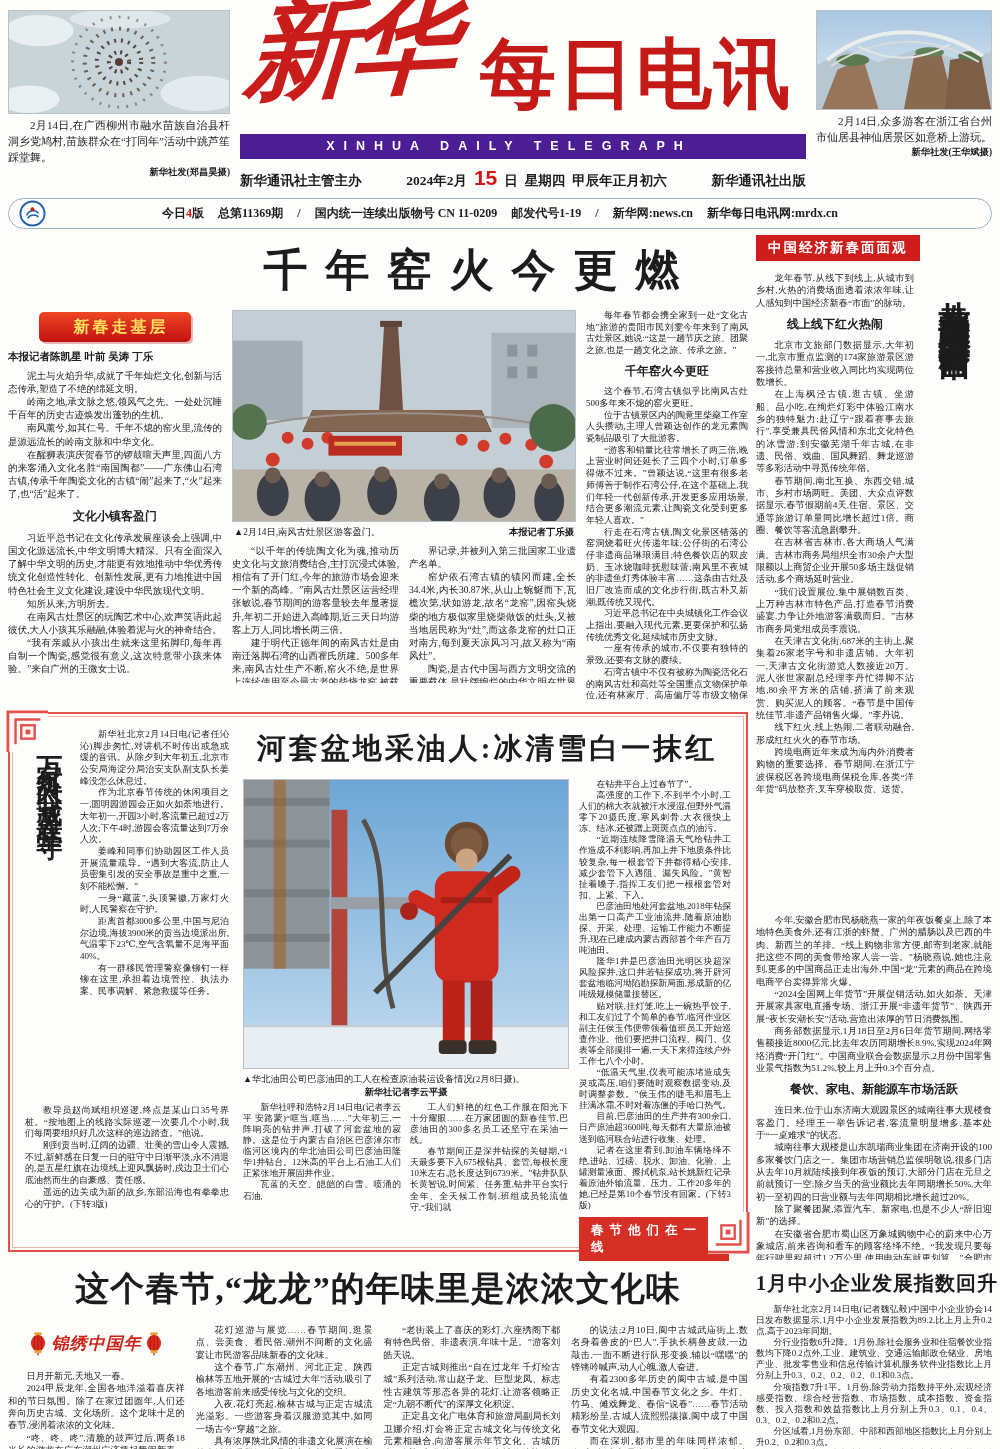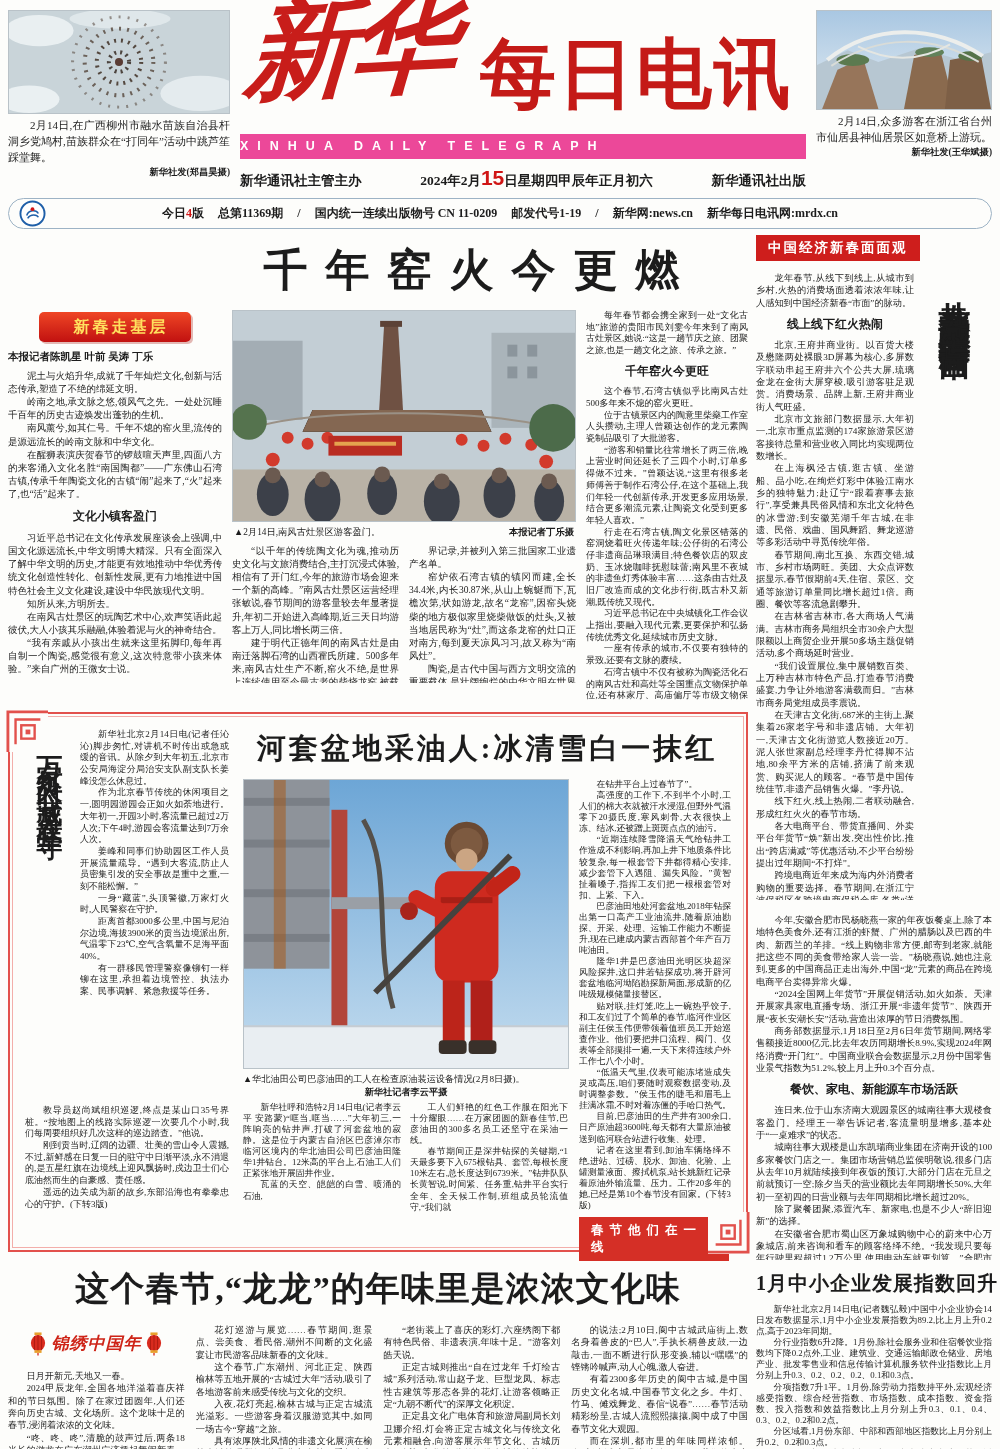--- a/index.html
+++ b/index.html
@@ -10,23 +10,23 @@
   .mast { display:flex; gap:10px; padding:10px 8px 0; }
   .mast-left { width:222px; }
   .mast-right { width:176px; margin-left:auto; }
   .photo-frame { border:1px solid #b9c2c8; background:#dde4e8; overflow:hidden; }
   .cap { font-size:11px; line-height:1.45; margin-top:4px; text-align:justify; text-indent:2em; }
   .credit-line { font-size:9.3px; font-weight:bold; text-align:right; }
   .mast-center { width:566px; position:relative; }
   .brand { position:relative; height:124px; }
   .brand-script { position:absolute; left:6px; top:-16px; font-size:108px; line-height:1; font-weight:900; color:#c81d1a; font-style:italic; transform:skewX(-6deg) rotate(-3deg); letter-spacing:-6px; }
   .brand-block { position:absolute; left:240px; top:26px; font-size:76px; line-height:1; font-weight:900; color:#c41a17; letter-spacing:2px; }
-  .blue-bar { height:25px; background:#ec4899; color:#fff; font-family:"Liberation Sans",sans-serif; font-weight:bold; font-size:12.5px; letter-spacing:9px; text-align:left; padding:5px 28px 0 0; }
+  .blue-bar { height:25px; background:#4c1d95; color:#fff; font-family:"Liberation Sans",sans-serif; font-weight:bold; font-size:12.5px; letter-spacing:9px; text-align:center; padding:5px 28px 0 0; }
   .pub-row { display:flex; justify-content:space-between; align-items:baseline; margin-top:7px; font-size:13.5px; font-weight:bold; }
-  .pub-date { display:flex; align-items:baseline; }
+  .pub-date { display:flex; align-items:baseline; gap:7px; }
   .date-day { font-family:"Liberation Sans",sans-serif; font-size:21px; color:#d01515; }
   .info-bar { position:relative; margin:8px 8px 0; height:31px; border:1.5px solid #9db3c5; border-radius:16px; display:flex; align-items:center; justify-content:center; gap:14px; font-size:12px; font-weight:bold; }
   .info-bar .red { color:#d01515; }
   .logo-wrap { position:absolute; left:10px; top:1px; }
 
   
   .main-zone { display:flex; gap:8px; padding:0 8px; margin-top:6px; }
   .left-zone { width:740px; }
   .right-zone { width:236px; }
 
@@ -439,29 +439,27 @@
     </div>
 
     <div class="right-zone">
       <section>
         <div class="badge-econ">中国经济新春面面观</div>
         <div class="econ-top">
           <div class="econ-text t92">
             <p class="para">龙年春节,从线下到线上,从城市到乡村,火热的消费场面透着浓浓年味,让人感知到中国经济新春“市面”的脉动。</p>
             <h3 class="subhead">线上线下红火热闹</h3>
             <div>
-                <p class="para">北京,王府井商业街。以百货大楼及懋隆两处裸眼3D屏幕为核心,多屏数字联动串起王府井六个公共大屏,琉璃金龙在金街大屏穿梭,吸引游客驻足观赏。消费场景、品牌上新,王府井商业街人气旺盛。</p>
                 <p class="para">北京市文旅部门数据显示,大年初一,北京市重点监测的174家旅游景区游客接待总量和营业收入同比均实现两位数增长。</p>
                 <p class="para">在上海枫泾古镇,逛古镇、坐游船、品小吃,在绚烂灯彩中体验江南水乡的独特魅力;赴辽宁“跟着赛事去旅行”,享受兼具民俗风情和东北文化特色的冰雪游;到安徽芜湖千年古城,在非遗、民俗、戏曲、国风舞蹈、舞龙巡游等多彩活动中寻觅传统年俗。</p>
                 <p class="para">春节期间,南北互换、东西交错,城市、乡村市场两旺。美团、大众点评数据显示,春节假期前4天,住宿、景区、交通等旅游订单量同比增长超过1倍。商圈、餐饮等客流急剧攀升。</p>
                 <p class="para">在吉林省吉林市,各大商场人气满满。吉林市商务局组织全市30余户大型限额以上商贸企业开展50多场主题促销活动,多个商场延时营业。</p>
                 <p class="para">“我们设置展位,集中展销数百类、上万种吉林市特色产品,打造春节消费盛宴,力争让外地游客满载而归。”吉林市商务局党组成员李震说。</p>
                 <p class="para">在天津古文化街,687米的主街上,聚集着26家老字号和非遗店铺。大年初一,天津古文化街游览人数接近20万。泥人张世家副总经理李丹忙得脚不沾地,80余平方米的店铺,挤满了前来观赏、购买泥人的顾客。“春节是中国传统佳节,非遗产品销售火爆。”李丹说。</p>
                 <p class="para">线下红火,线上热闹,二者联动融合,形成红红火火的春节市场。</p>
-                <p class="para">各大电商平台、带货直播间、外卖平台年货节“焕”新出发,突出性价比,推出“跨店满减”等优惠活动,不少平台纷纷提出过年期间“不打烊”。</p>
                 <p class="para">跨境电商近年来成为海内外消费者购物的重要选择。春节期间,在浙江宁波保税区各跨境电商保税仓库,各类“洋年货”码放整齐,叉车穿梭取货、送货。</p>
               </div>
           </div>
           <h2 class="econ-vh">从春节消费动向看中国经济新春『市面』</h2>
         </div>
         <div class="econ-wide t92">
           <div>
               <p class="para">今年,安徽合肥市民杨晓燕一家的年夜饭餐桌上,除了本地特色美食外,还有江浙的虾蟹、广州的腊肠以及巴西的牛肉、新西兰的羊排。“线上购物非常方便,邮寄到老家,就能把这些不同的美食带给家人尝一尝。”杨晓燕说,她也注意到,更多的中国商品正走出海外,中国“龙”元素的商品在跨境电商平台卖得异常火爆。</p>
               <p class="para">“2024全国网上年货节”开展促销活动,如火如荼。天津开展家具家电直播专场、浙江开展“非遗年货节”、陕西开展“夜长安潮长安”活动,营造出浓厚的节日消费氛围。</p>
               <p class="para">商务部数据显示,1月18日至2月6日年货节期间,网络零售额接近8000亿元,比去年农历同期增长8.9%,实现2024年网络消费“开门红”。中国商业联合会数据显示,2月份中国零售业景气指数为51.2%,较上月上升0.3个百分点。</p>

